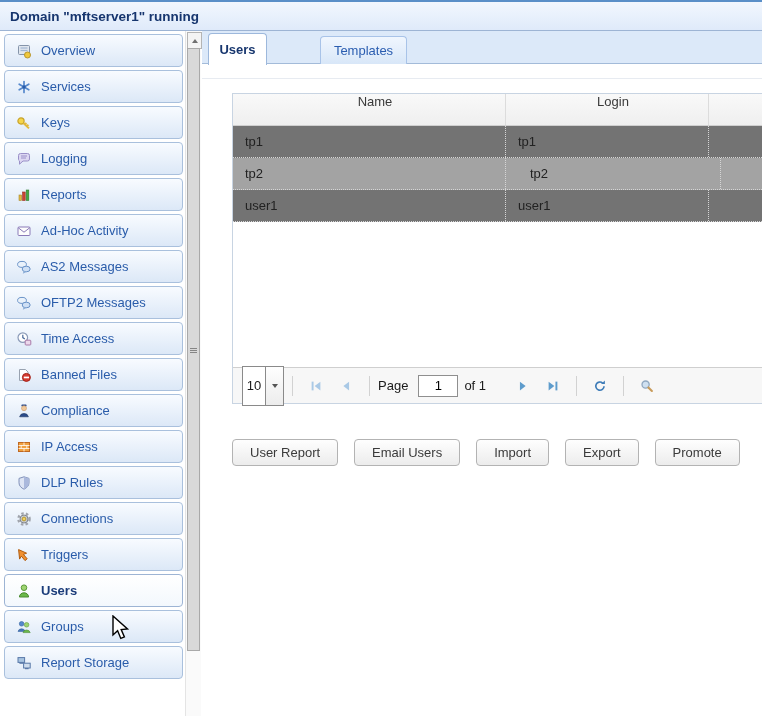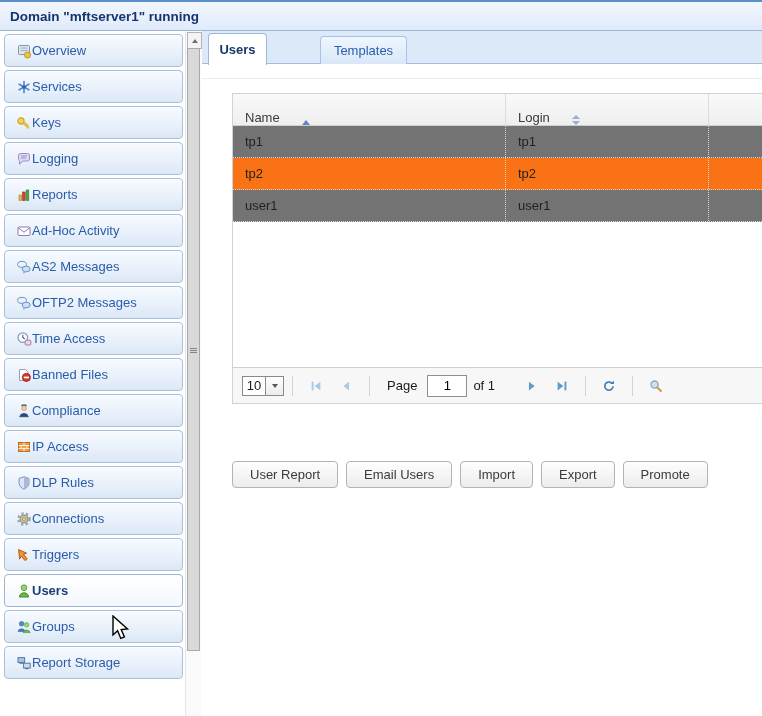--- a/index.html
+++ b/index.html
@@ -14,21 +14,21 @@
     background:linear-gradient(#f2f7fe,#dfeafa);
     border-top:2px solid #5a8fc8;border-bottom:1px solid #9db4d4;
     display:flex;align-items:center;padding-left:10px;
     font-size:13.5px;font-weight:bold;color:#16356e;
   }
   
   .sidebar{position:absolute;top:31px;left:0;width:185px;bottom:0;background:#fff;padding-top:3px;box-sizing:border-box;overflow:hidden;}
   .side-item{
     height:33px;margin:0 2px 3px 4px;border:1px solid #a9c0dd;border-radius:4px;
     background:linear-gradient(#f8fbff,#dce8f7);
-    display:flex;align-items:center;padding-left:11px;gap:0;
+    display:flex;align-items:center;padding-left:11px;gap:9px;
     color:#2a5caa;font-size:13px;cursor:pointer;box-sizing:border-box;
   }
   .side-item.selected{
     background:linear-gradient(#ffffff,#f3f8fd);
     font-weight:bold;color:#1b3c7a;border-color:#9db4d4;
   }
   .side-item .icon{width:16px;height:16px;flex:0 0 16px;display:inline-flex;}
   .side-item .icon svg{width:16px;height:16px;}
   
   .vscroll{position:absolute;top:31px;left:185px;width:16px;bottom:0;background:#fafafa;border-left:1px solid #e4e4e4;box-sizing:border-box;}
@@ -41,48 +41,48 @@
   .main{position:absolute;top:31px;left:202px;right:0;bottom:0;background:#fff;}
   .tabstrip{position:absolute;top:0;left:0;right:0;height:33px;background:#dce9f9;}
   .tabstrip::after{content:"";position:absolute;bottom:0;left:0;right:0;height:1px;background:#a3bbd9;z-index:0;}
   .tab{position:absolute;display:flex;align-items:center;justify-content:center;font-size:13px;cursor:pointer;box-sizing:border-box;}
   .tab.active{top:2px;left:6px;width:59px;height:32px;background:#fff;border:1px solid #9db8dc;border-bottom:none;border-radius:4px 4px 0 0;font-weight:bold;color:#17366e;z-index:2;}
   .tab.inactive{top:5px;left:70px;width:87px;height:28px;background:linear-gradient(#f0f6fe,#d8e7f8);border:1px solid #a8c3e8;border-bottom:none;border-radius:4px 4px 0 0;color:#2a5db0;z-index:1;margin-left:48px;}
   .content-divider{position:absolute;top:47px;left:0;right:0;height:1px;background:#e7ebf1;}
   
   .grid{position:absolute;left:30px;top:62px;right:0;height:311px;border:1px solid #c8d4e2;border-right:none;box-sizing:border-box;background:#fff;}
   .grid-header{height:32px;background:linear-gradient(#f9f9f9,#efefef);border-bottom:1px solid #cfcfcf;display:flex;font-size:13px;color:#3a3a3a;box-sizing:border-box;}
-  .hcell{display:flex;align-items:flex-end;gap:22px;padding-left:12px;box-sizing:border-box;border-right:1px solid #dcdcdc;cursor:pointer;}
+  .hcell{display:flex;align-items:center;gap:22px;padding-left:12px;box-sizing:border-box;border-right:1px solid #dcdcdc;cursor:pointer;flex-direction:column;}
   .hcell.col-extra{border-right:none;cursor:default;}
   .col-name{width:273px;flex:0 0 273px;}
   .col-login{width:203px;flex:0 0 203px;}
   .col-extra{flex:1;}
   .sort-asc{width:0;height:0;border-left:4.5px solid transparent;border-right:4.5px solid transparent;border-bottom:5.5px solid #5b87c5;}
   .sort-both{display:inline-flex;flex-direction:column;gap:2px;}
   .sort-both .u{width:0;height:0;border-left:4px solid transparent;border-right:4px solid transparent;border-bottom:4.5px solid #9ab0c8;}
   .sort-both .d{width:0;height:0;border-left:4px solid transparent;border-right:4px solid transparent;border-top:4.5px solid #9ab0c8;}
   .grid-body{position:absolute;top:32px;left:0;right:0;bottom:36px;overflow:hidden;}
   .grid-row{height:32px;display:flex;font-size:13px;color:#222;border-bottom:1px dotted #d6d6d6;box-sizing:border-box;cursor:pointer;background:#737373;}
-  .grid-row.selected-row{background:#f97316;}
+  .grid-row.selected-row{background:#a3a3a3;gap:12px;}
   .cell{display:flex;align-items:center;padding-left:12px;box-sizing:border-box;border-right:1px dotted #d6d6d6;height:100%;}
   .cell.col-extra{border-right:none;}
   
   .grid-toolbar{position:absolute;left:0;right:0;bottom:0;height:36px;background:#f7f7f7;border-top:1px solid #cfcfcf;display:flex;align-items:center;padding-left:9px;font-size:13px;color:#1a1a1a;box-sizing:border-box;}
-  .pg-size{display:flex;align-items:stretch;height:20px;border:1px solid #8a8a8a;background:#fff;cursor:pointer;box-sizing:border-box;}
+  .pg-size{display:flex;align-items:stretch;height:40px;border:1px solid #8a8a8a;background:#fff;cursor:pointer;box-sizing:border-box;}
   .pg-size-val{width:22px;display:flex;align-items:center;justify-content:center;}
   .pg-size-btn{width:17px;border-left:1px solid #8a8a8a;background:linear-gradient(#fefefe,#ececec);display:flex;align-items:center;justify-content:center;}
   .chev-down{width:0;height:0;border-left:3.5px solid transparent;border-right:3.5px solid transparent;border-top:4.5px solid #555;}
   .tb-sep{width:1px;height:20px;background:#d2d2d2;margin:0 8px;flex:0 0 1px;}
   .nav-btn{width:24px;height:24px;display:flex;align-items:center;justify-content:center;cursor:pointer;border-radius:3px;flex:0 0 24px;margin:0 3px;}
   .nav-btn svg{width:14px;height:14px;}
-  .pg-label{margin:0 4px 0 9px;}
+  .pg-label{margin:0 4px 0 0;}
   .pg-input{width:38px;height:20px;border:1px solid #8f8f8f;text-align:center;font-size:13px;font-family:"Liberation Sans",sans-serif;margin:0 6px;padding:0;}
   .of-label{margin-right:22px;}
   
-  .actions{position:absolute;left:30px;top:430px;display:flex;gap:8px;border-radius:9px;}
+  .actions{position:absolute;left:30px;top:408px;display:flex;gap:16px;border-radius:9px;}
   .action-btn{
     height:27px;padding:0 17px;border:1px solid #b3b3b3;border-radius:4px;
     background:linear-gradient(#fefefe,#ececec);
     font-size:13px;color:#3a3a3a;font-family:"Liberation Sans",sans-serif;cursor:pointer;
   }
   
   .cursor{position:absolute;left:112px;top:615px;z-index:50;pointer-events:none;}
 </style>
 </head>
 <body>

